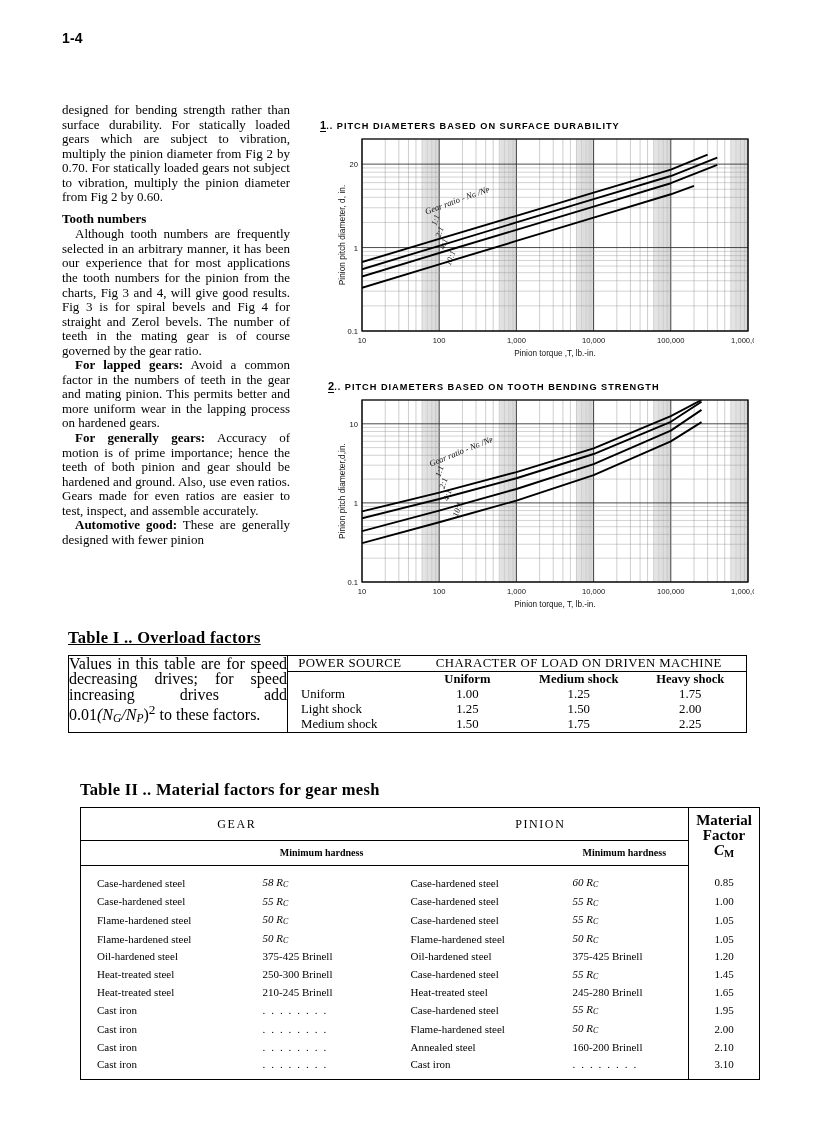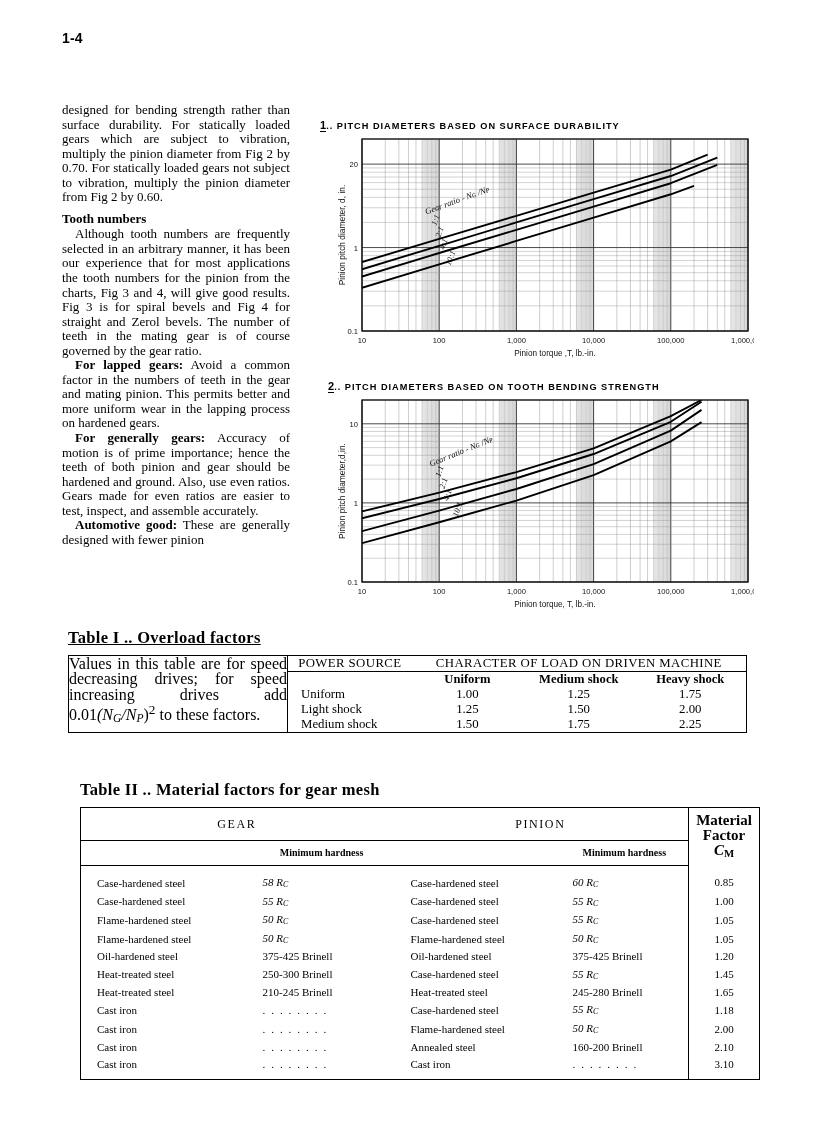--- a/index.html
+++ b/index.html
@@ -622,21 +622,21 @@
             <td class="body-cell c2">210-245 Brinell</td>
             <td class="body-cell c3">Heat-treated steel</td>
             <td class="body-cell c4">245-280 Brinell</td>
             <td class="cm-cell body-cell">1.65</td>
           </tr>
           <tr>
             <td class="body-cell c1">Cast iron</td>
             <td class="body-cell c2 dots">. . . . . . . .</td>
             <td class="body-cell c3">Case-hardened steel</td>
             <td class="body-cell c4"><span class="rc">55 R</span><span class="rc sub">C</span></td>
-            <td class="cm-cell body-cell">1.18</td>
+            <td class="cm-cell body-cell">1.95</td>
           </tr>
           <tr>
             <td class="body-cell c1">Cast iron</td>
             <td class="body-cell c2 dots">. . . . . . . .</td>
             <td class="body-cell c3">Flame-hardened steel</td>
             <td class="body-cell c4"><span class="rc">50 R</span><span class="rc sub">C</span></td>
             <td class="cm-cell body-cell">2.00</td>
           </tr>
           <tr>
             <td class="body-cell c1">Cast iron</td>

